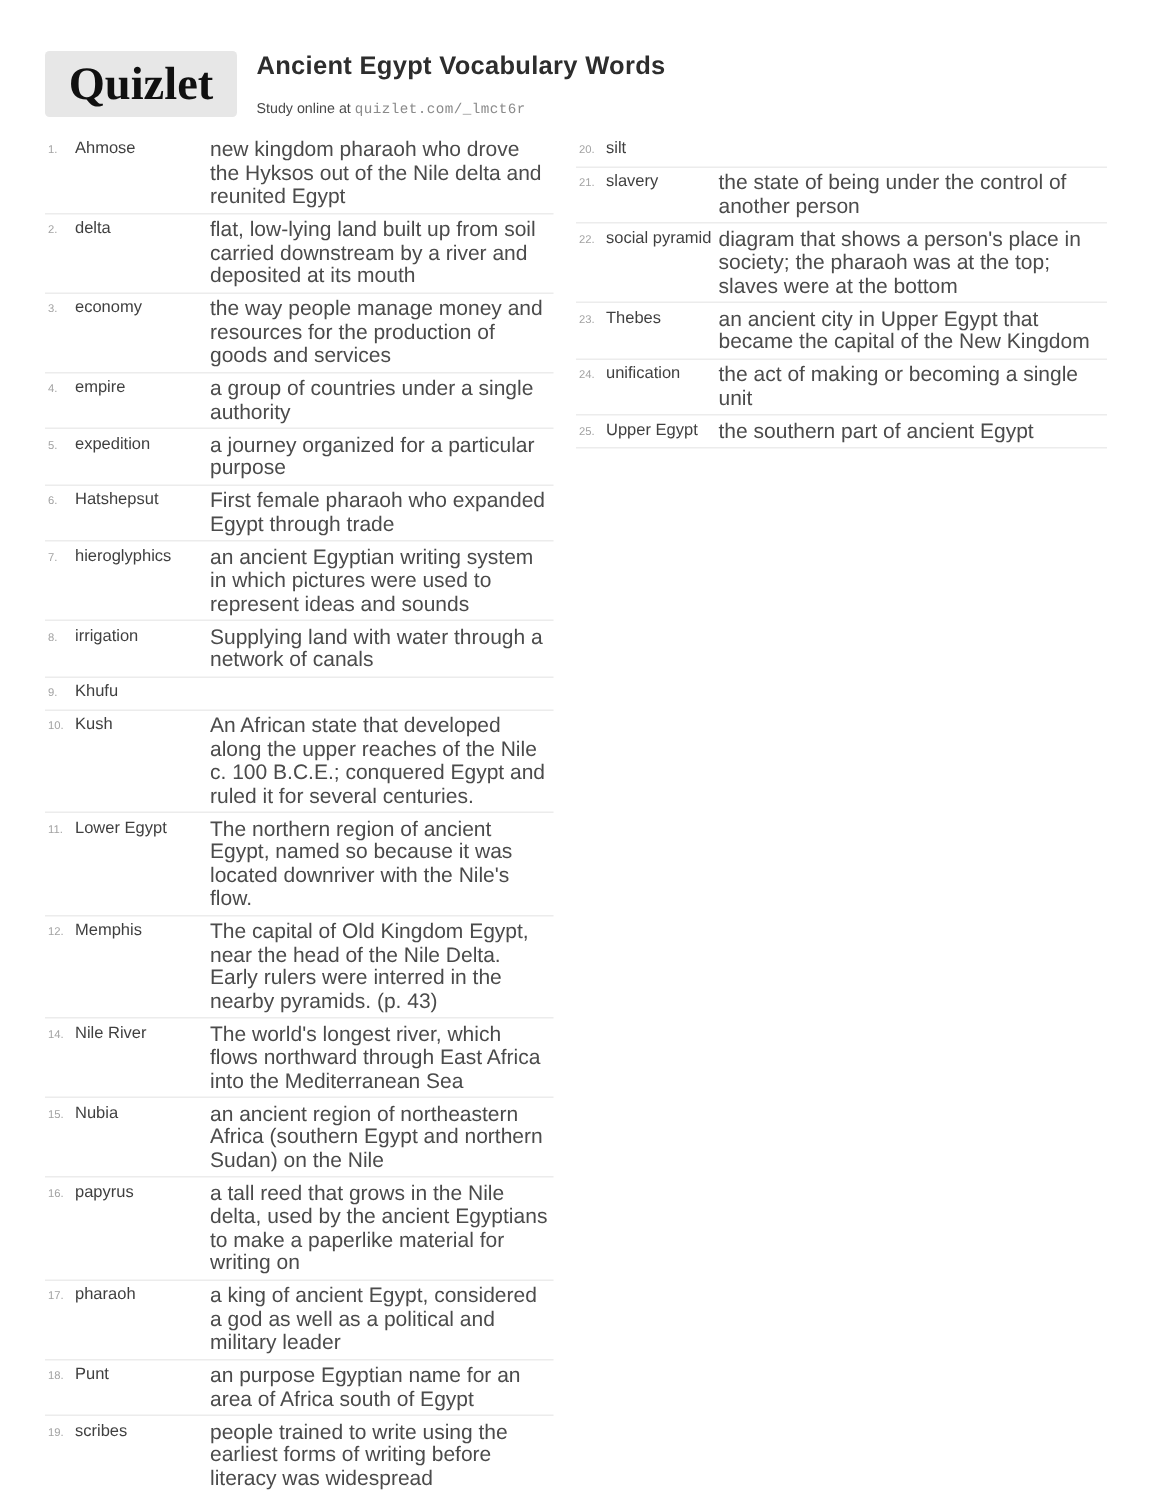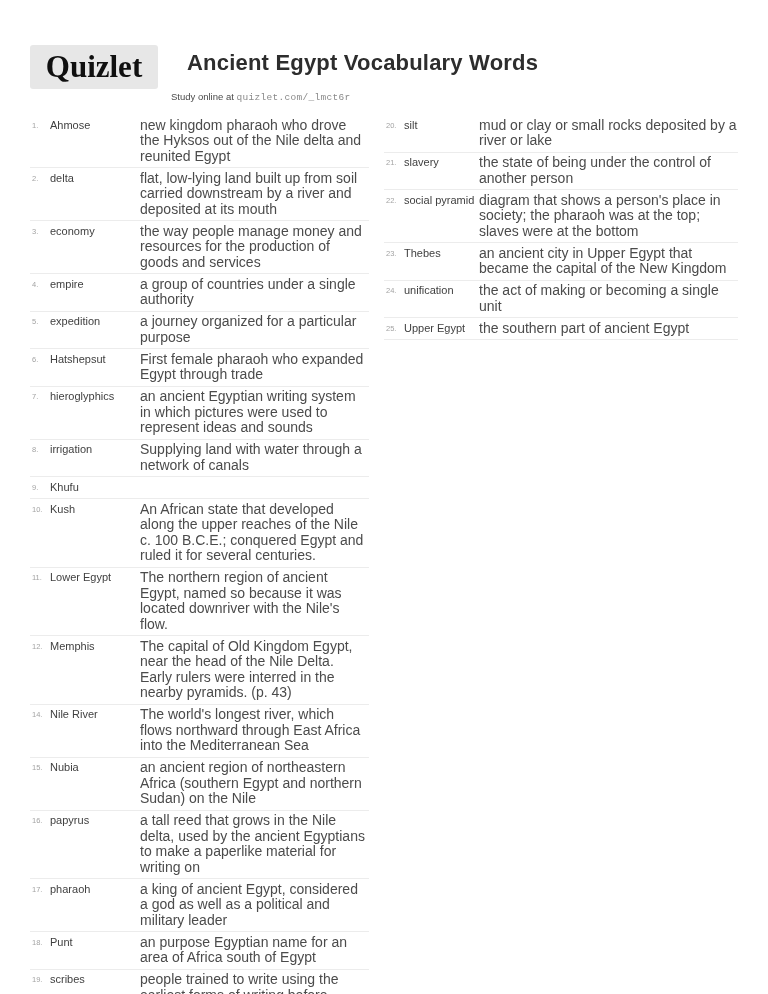--- a/index.html
+++ b/index.html
@@ -5,36 +5,36 @@
   html, body { margin: 0; padding: 0; }
   body {
     width: 768px; height: 994px;
     background: #ffffff;
     font-family: "Liberation Sans", sans-serif;
     overflow: hidden;
   }
   .page { padding: 30px 30px 0 30px; }
 
   
-  .header { display: flex; align-items: center; gap: 13px; }
+  .header { display: flex; align-items: flex-end; gap: 13px; }
   .logo {
     background: var(--logo-bg, #e7e7e7);
     color: var(--logo-text-color, #101010);
     font-family: "Liberation Serif", serif;
     font-weight: bold;
     font-size: 31px;
     width: 128px; height: 44px;
     display: flex; align-items: center; justify-content: center;
     border-radius: 3px;
     flex: none;
   }
   .header-text { padding-top: 5px; }
   .title {
-    margin: 16px;
-    font-size: 22px;
+    margin: 0;
+    font-size: 17px;
     font-weight: bold;
     color: var(--title-text, #2d2d2d);
     letter-spacing: 0.2px;
     line-height: 1.1;
   }
   .subtitle { margin-top: 13px; font-size: 9.5px; color: #4a4a4a; }
   .url {
     font-family: "Liberation Mono", monospace;
     color: var(--url-text, #8a8a8a);
     font-size: 9.5px;
@@ -180,21 +180,20 @@
         <div class="row">
           <span class="num">19.</span>
           <span class="term">scribes</span>
           <span class="def">people trained to write using the earliest forms of writing before literacy was widespread</span>
         </div>
       </div>
     <div class="col col-right" id="col-right">
         <div class="row">
           <span class="num">20.</span>
           <span class="term">silt</span>
-          <span class="def">mud or clay or small rocks deposited by a river or lake</span>
         </div>
         <div class="row">
           <span class="num">21.</span>
           <span class="term">slavery</span>
           <span class="def">the state of being under the control of another person</span>
         </div>
         <div class="row">
           <span class="num">22.</span>
           <span class="term">social pyramid</span>
           <span class="def">diagram that shows a person's place in society; the pharaoh was at the top; slaves were at the bottom</span>

